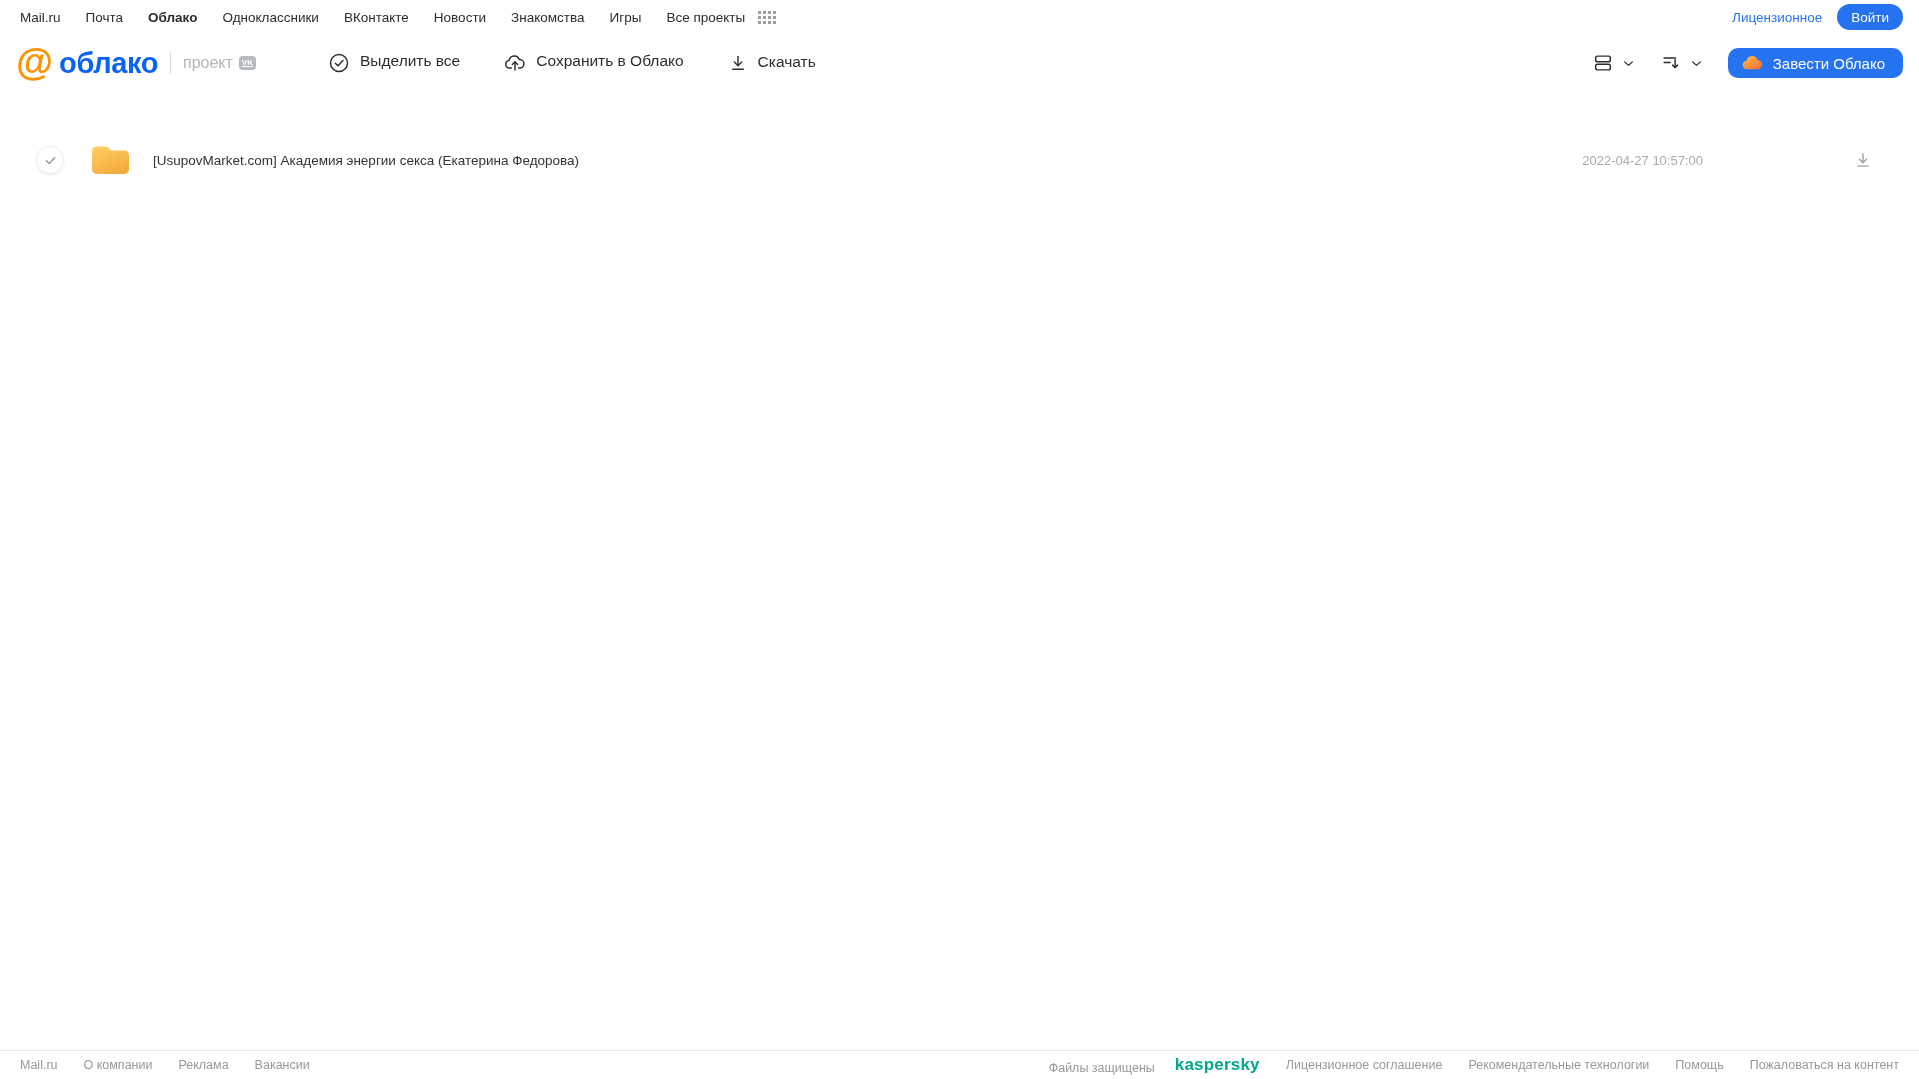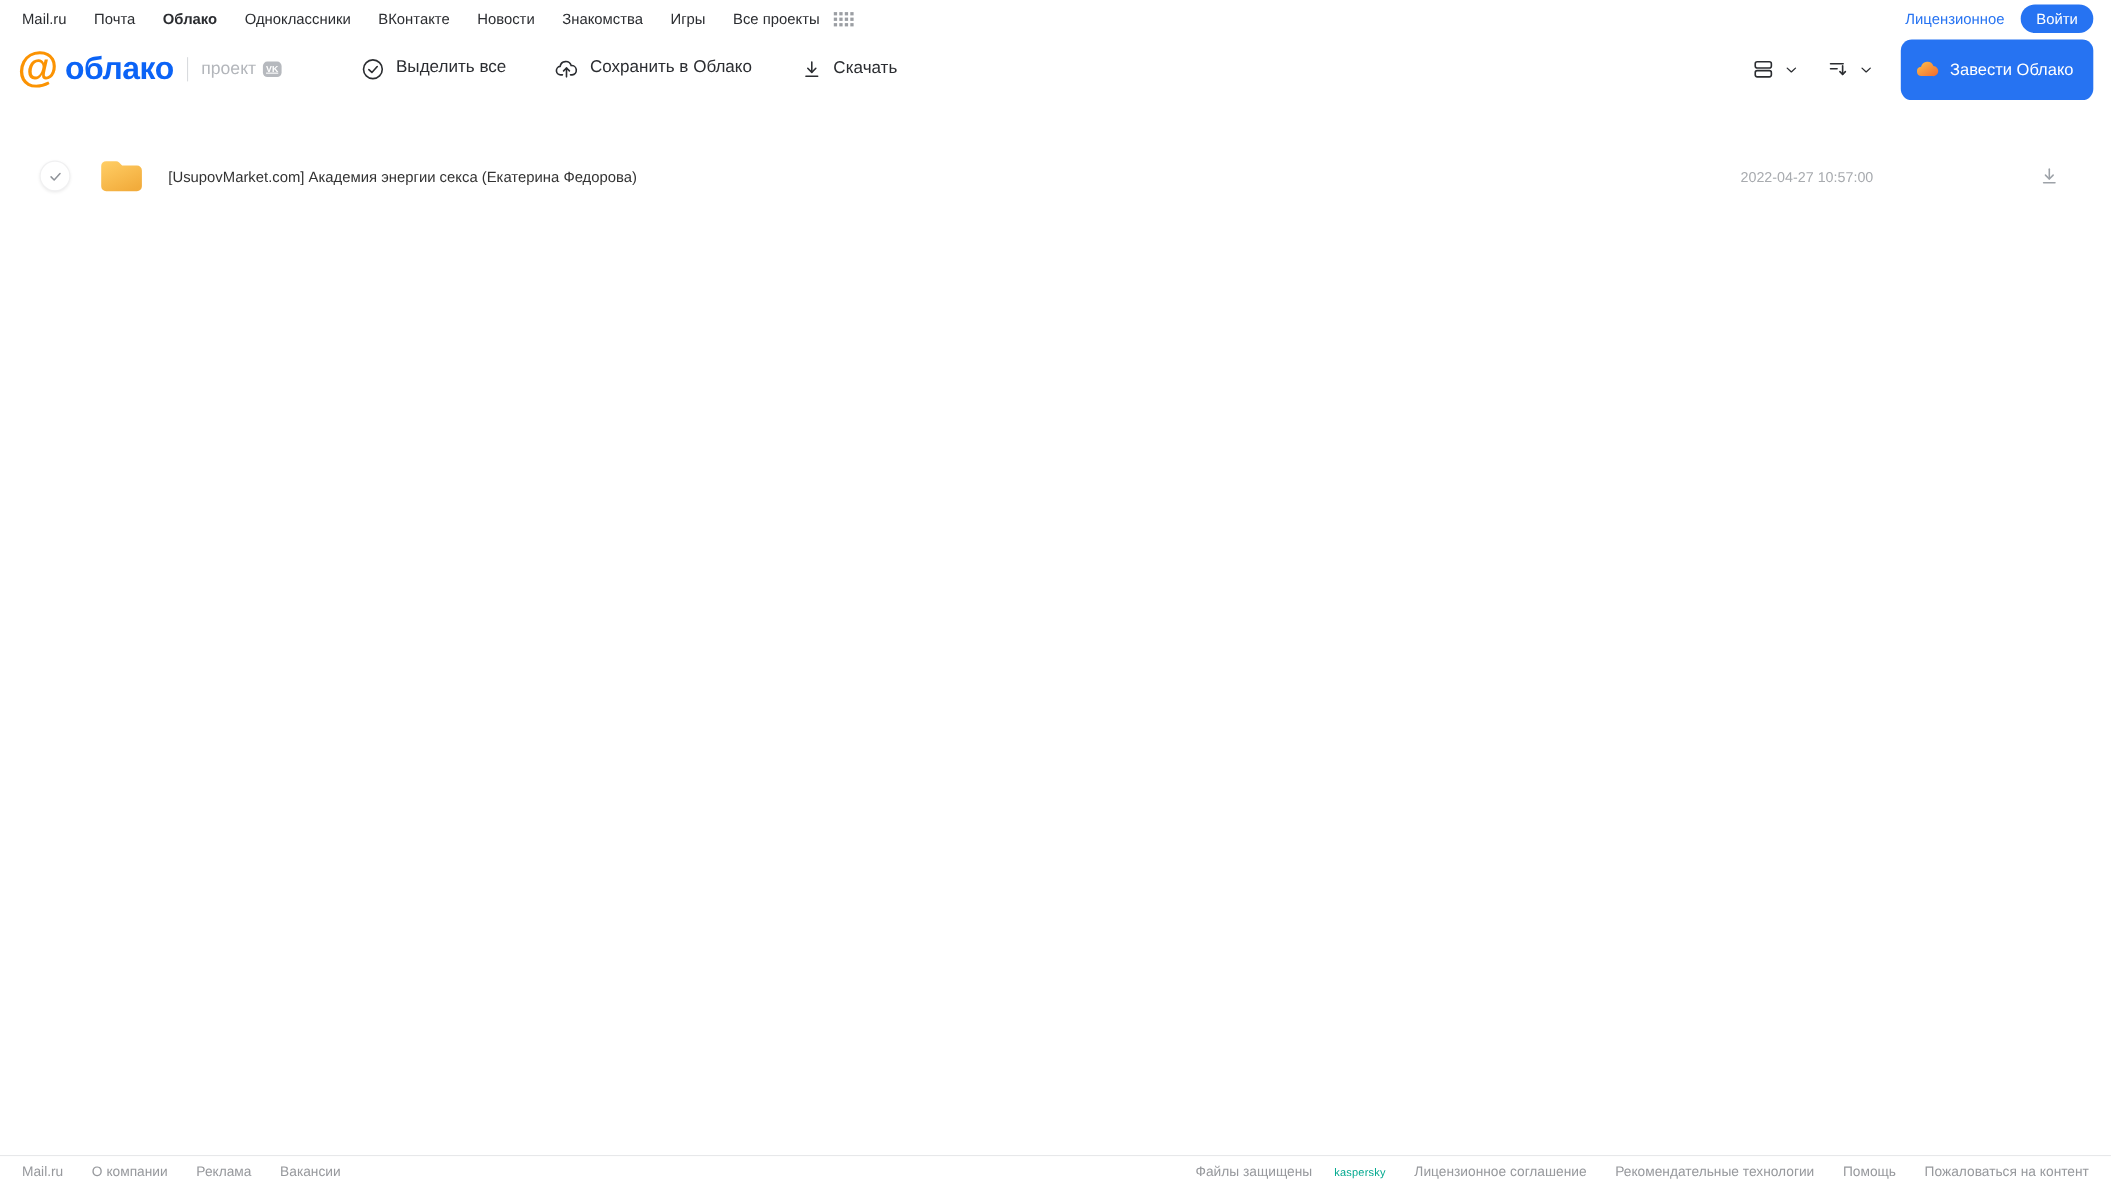--- a/index.html
+++ b/index.html
@@ -27,42 +27,42 @@
   .logo-at { font-size:38px; font-weight:700; color:#fb9303; line-height:36px; margin-top:-2px; }
   .logo-text { font-size:29px; font-weight:700; color:#0b63f6; letter-spacing:-0.4px; margin-left:6px; }
   .project { display:flex; align-items:center; gap:6px; color:#b3b6bb; font-size:16px; border-left:1px solid #d9dbde; padding-left:12px; margin-left:12px; height:22px; }
   .vk-badge { background:#b6b9be; color:#fff; font-size:8px; font-weight:700; border-radius:4px; padding:3px 3px; line-height:1;text-decoration:underline; }
 
   .toolbar { display:flex; align-items:center; gap:44px; margin-left:16px; }
   .toolbar-btn { display:flex; align-items:flex-start; gap:10px; font-size:15.5px; color:#2b2d31; background:none; border:none; font-family:inherit; cursor:pointer; padding:0; }
 
   .header-right { margin-left:auto; display:flex; align-items:center; gap:24px; }
   .icon-group { display:flex; align-items:center; gap:7px; cursor:pointer; }
-  .get-cloud-btn { display:flex; align-items:center; gap:9px; background:#2673f2; color:#fff; font-size:15px; border:none; border-radius:10px; height:55px; padding:0 18px 0 12px; font-family:inherit; cursor:pointer; }
+  .get-cloud-btn { display:flex; align-items:center; gap:9px; background:#2673f2; color:#fff; font-size:15px; border:none; border-radius:10px; height:30px; padding:0 18px 0 12px; font-family:inherit; cursor:pointer; }
 
   
   .main { padding:0 20px; }
   .page-title { font-size:21px; font-weight:400; color:#17181a; margin:44px 0 0 0; }
 
   .file-row { display:flex; align-items:center; margin-top:44px; padding:0 26px 0 16px; height:48px; }
   .row-check { width:28px; height:28px; border-radius:50%; background:#fff; border:1px solid #f0f0f1;
     box-shadow:0 1px 3px rgba(0,0,0,.08); display:flex; align-items:center; justify-content:center; cursor:pointer; flex:none; }
   .folder-wrap { margin-left:26px; display:flex; flex:none; }
   .file-name { margin-left:22px; font-size:13.5px; color:#333; cursor:pointer; }
   .file-date { margin-left:auto; font-size:13px; color:#a8abaf; }
   .row-download { margin-left:150px; background:none; border:none; padding:0; cursor:pointer; display:flex; }
 
   
   .footer { position:absolute; bottom:0; left:0; right:0; height:29px; border-top:1px solid #e7e8ea; background:#fff;
     display:flex; align-items:center; justify-content:space-between; padding:0 20px; font-size:12.5px; color:#97999d; }
   .footer-left { display:flex; gap:26px; }
   .footer-right { display:flex; gap:26px; align-items:center; }
   .footer-link { color:#97999d; }
   .protected { display:flex; align-items:flex-end; gap:20px; }
-  .kaspersky { color:#00a88e; font-weight:400; font-size:10px; letter-spacing:0.2px; }
+  .kaspersky { color:#00a88e; font-weight:700; font-size:17px; letter-spacing:0.2px; }
 </style>
 </head>
 <body>
 
 <div class="topnav">
   <div class="topnav-left">
     <span class="topnav-link clickable">Mail.ru</span>
     <span class="topnav-link clickable">Почта</span>
     <span class="topnav-link active clickable">Облако</span>
     <span class="topnav-link clickable">Одноклассники</span>

